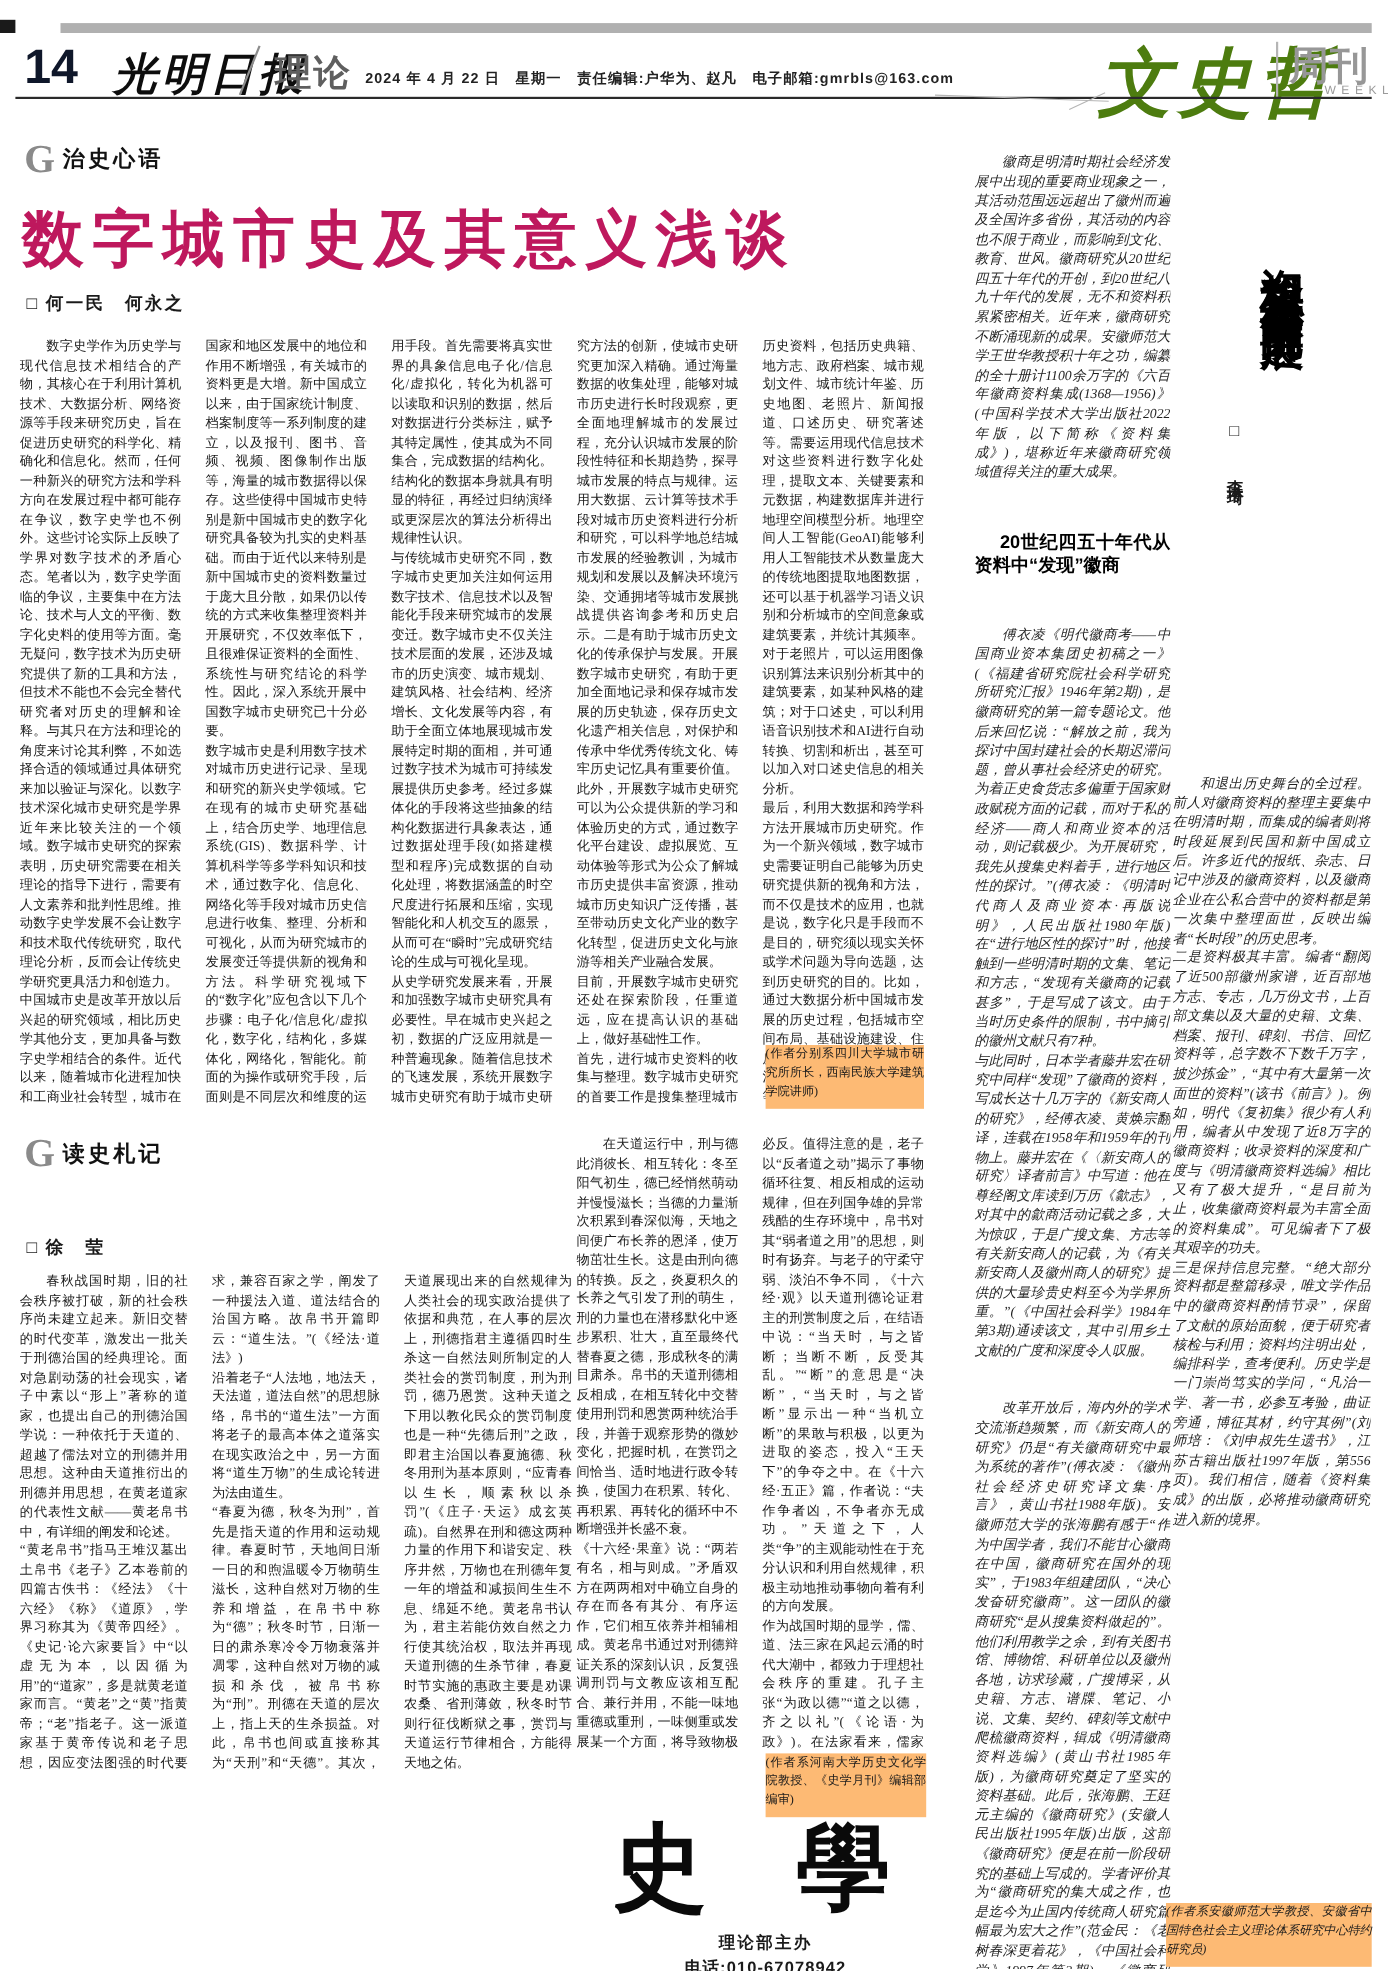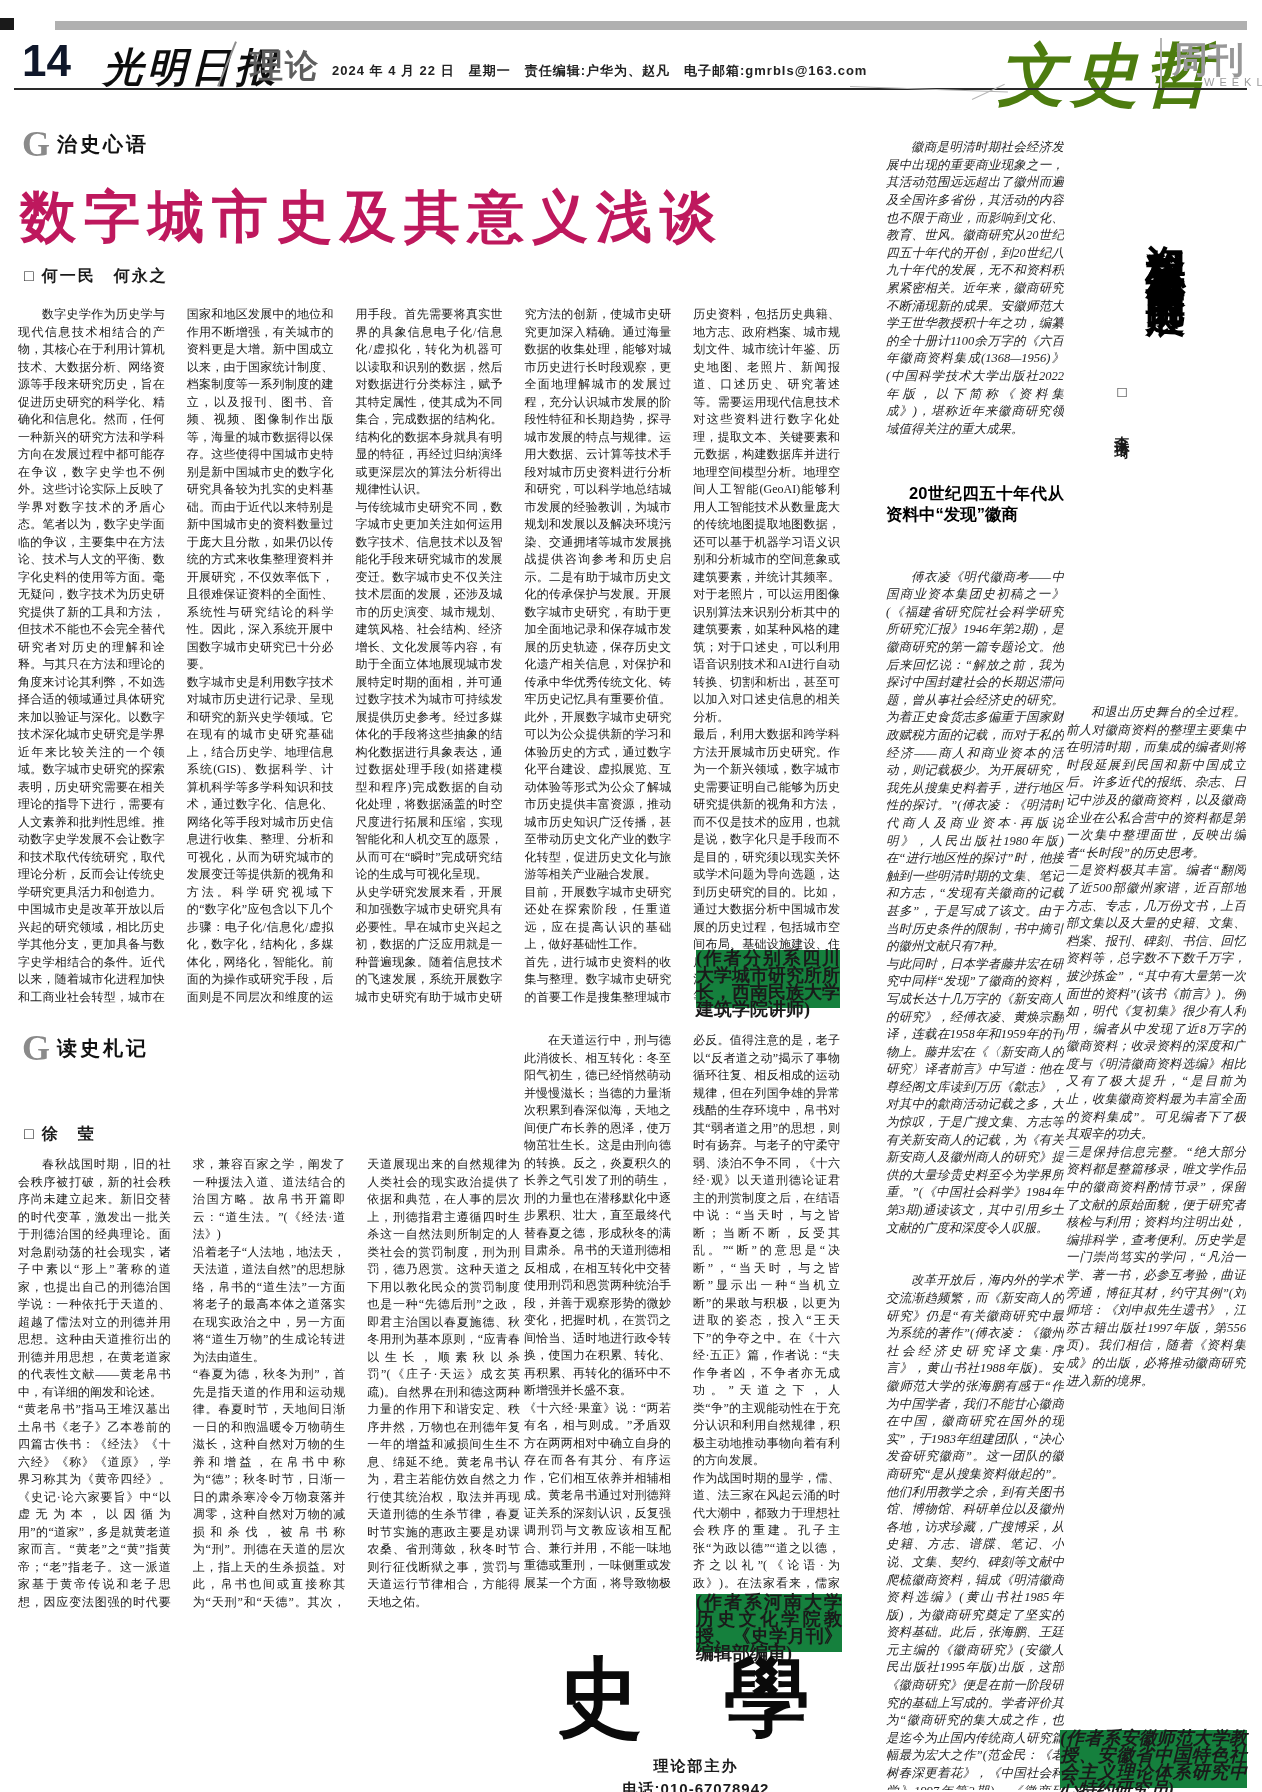--- a/index.html
+++ b/index.html
@@ -21,21 +21,21 @@
   .collabel .txt{font-size:20px;font-weight:900;color:#111;font-family:"Liberation Sans","DejaVu Sans",sans-serif;letter-spacing:3px;}
   .headline1{font-size:56px;font-weight:900;letter-spacing:8px;color:#be185d;white-space:nowrap;}
   .headline3{font-size:46px;font-weight:900;letter-spacing:5px;color:#000;white-space:nowrap;}
   .byline{font-size:16px;font-weight:700;color:#1a1a1a;letter-spacing:2px;}
   .bodytext{font-size:12px;line-height:17.5px;text-align:justify;white-space:pre-wrap;
             column-gap:22px;overflow:hidden;text-indent:2em;}
   .bodyplain{font-size:12px;line-height:17.5px;text-align:justify;white-space:pre-wrap;overflow:hidden;text-indent:2em;}
   .kai{font-style:italic;color:#1f1f1f;font-size:12.5px;line-height:17.6px;}
   .subhead{font-style:normal;font-weight:900;font-size:16.5px;line-height:21px;color:#000;
            font-family:Liberation Sans, sans-serif;margin:10px 0 8px 0;text-indent:1.4em;}
-  .attribution{font-size:18px;line-height:17px;font-weight:700;text-align:justify;background:#15803d;
+  .attribution{font-size:11px;line-height:17px;font-weight:400;text-align:justify;background:#fdba74;
                white-space:pre-wrap;}
   .vtext{writing-mode:vertical-rl;text-orientation:upright;}
   .vtitle{font-size:40px;font-weight:900;letter-spacing:5px;color:#000;}
   .vbyline{font-size:15px;font-weight:700;letter-spacing:4px;color:#1a1a1a;}
   .calligraphy{font-size:86px;font-weight:900;letter-spacing:26px;color:#0a0a0a;text-align:center;
                font-family:"DejaVu Serif","Liberation Serif",serif;}
   .organizer{font-size:15px;font-weight:900;text-align:center;letter-spacing:2px;
              font-family:"Liberation Sans","DejaVu Sans",sans-serif;}
   .phone{font-size:15px;font-weight:900;text-align:center;letter-spacing:1px;
          font-family:"Liberation Sans","DejaVu Sans",sans-serif;margin-top:4px;}

